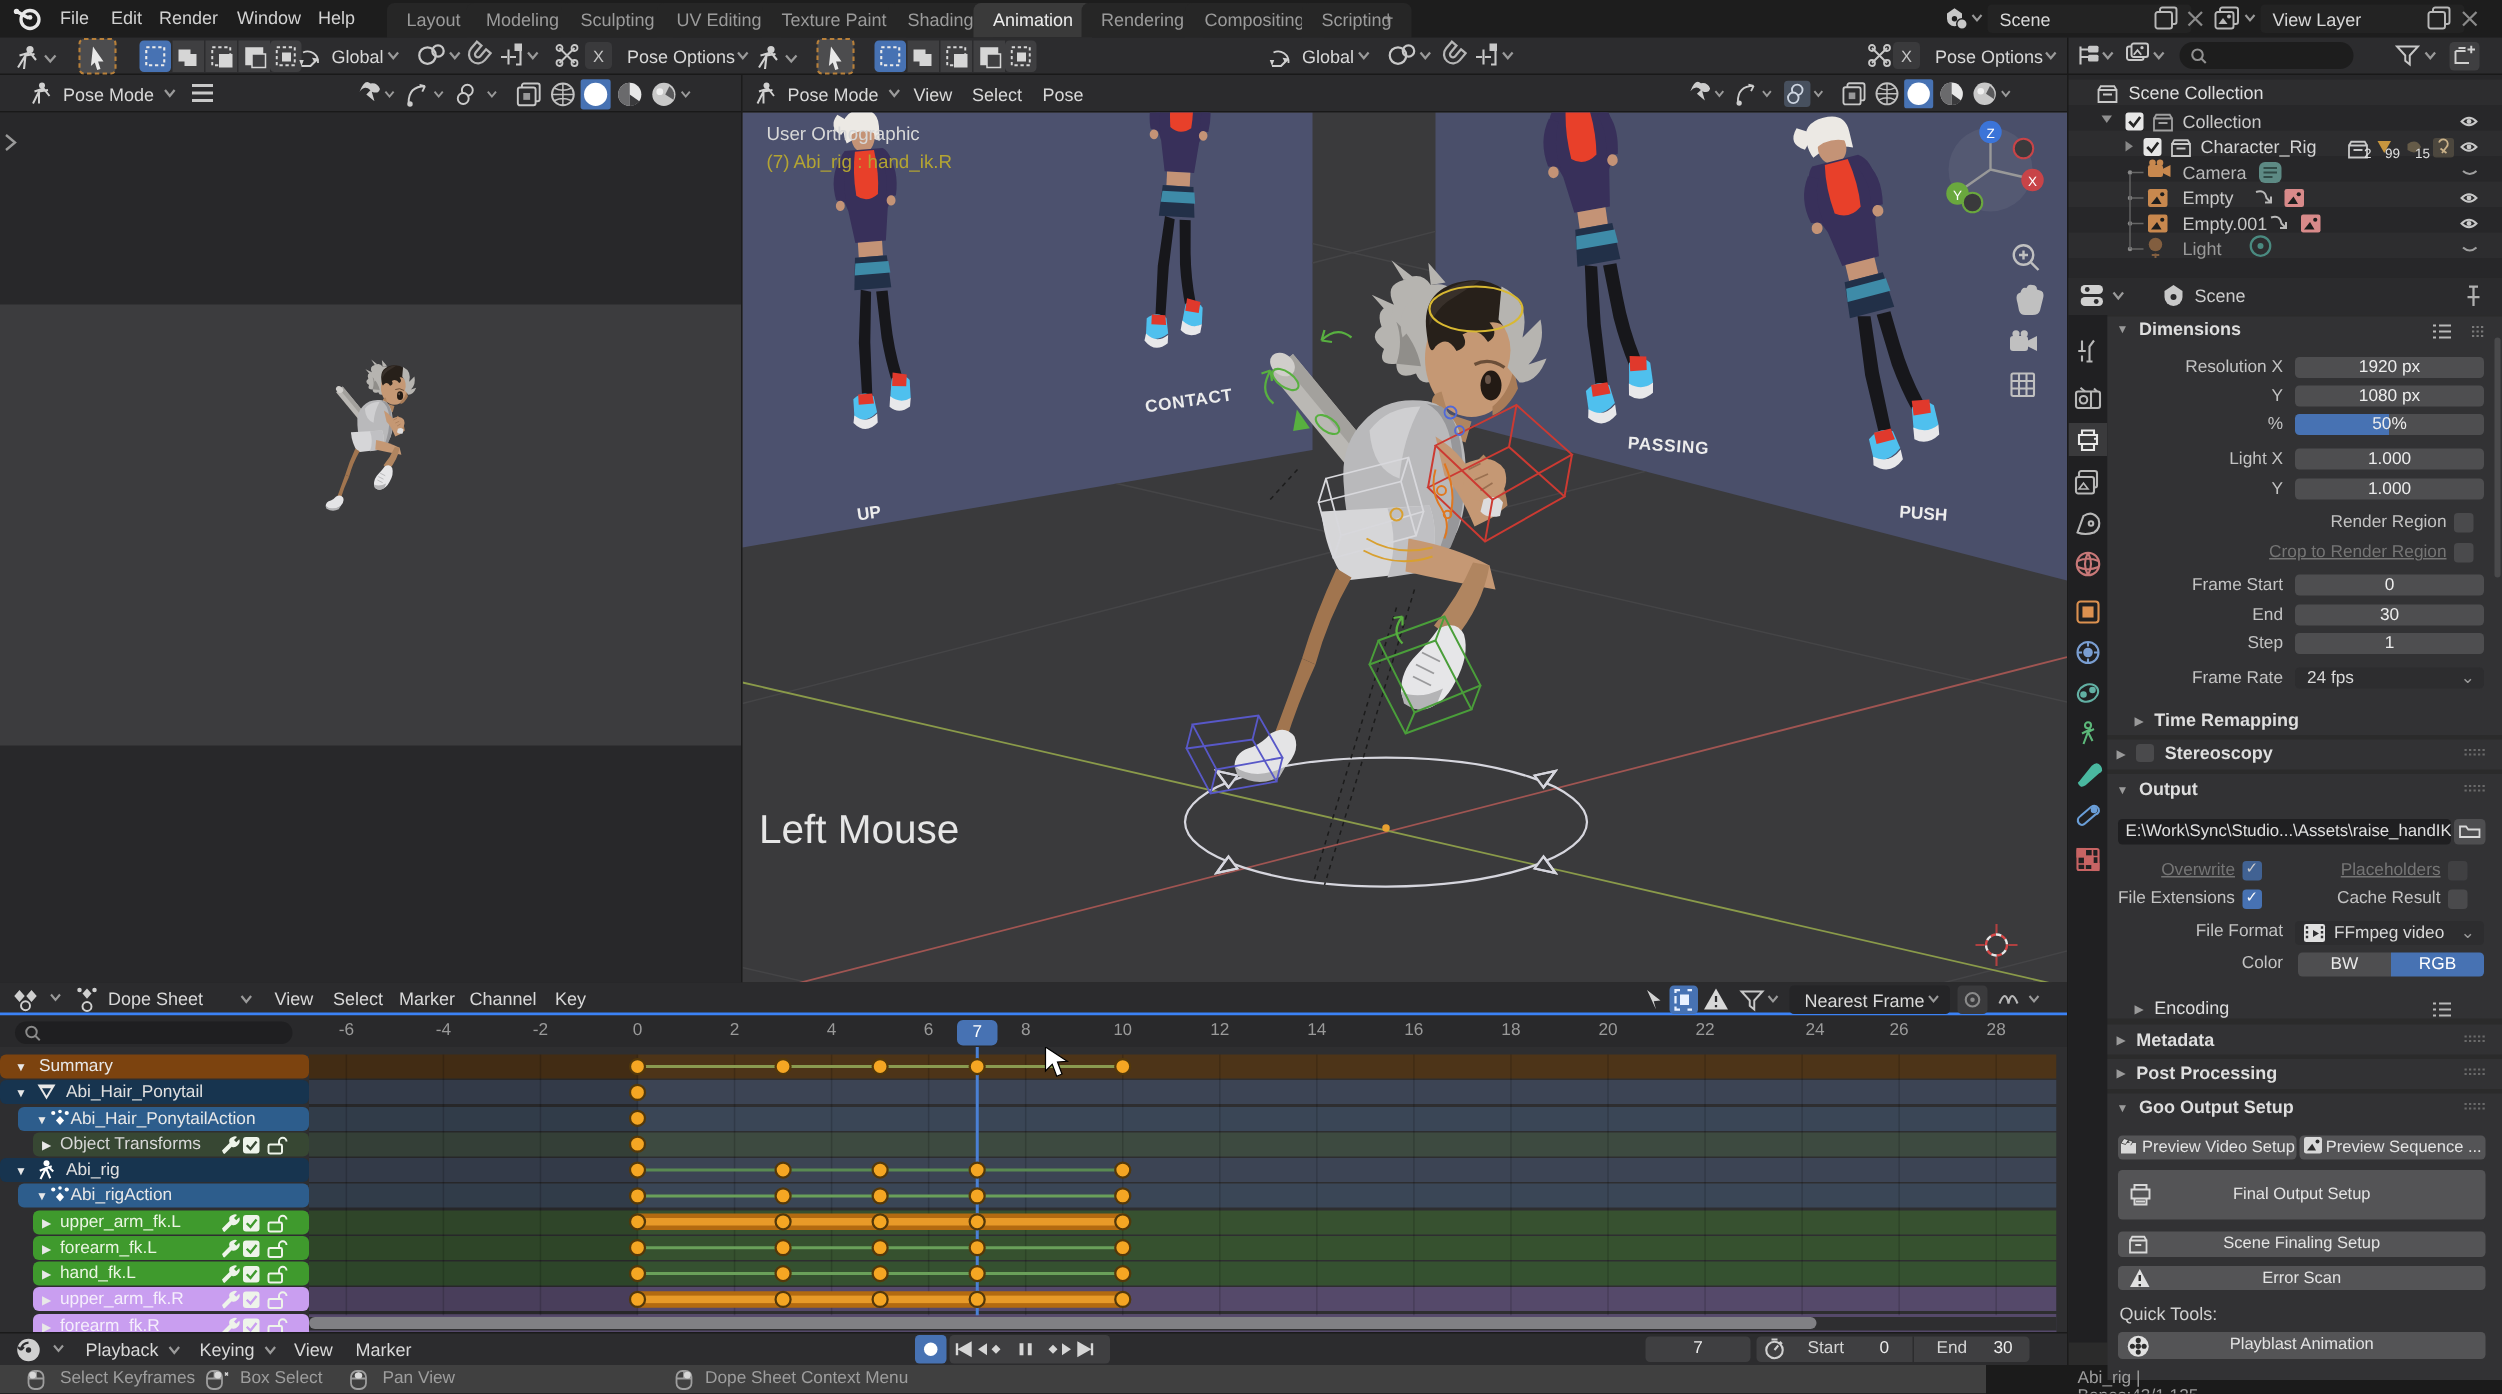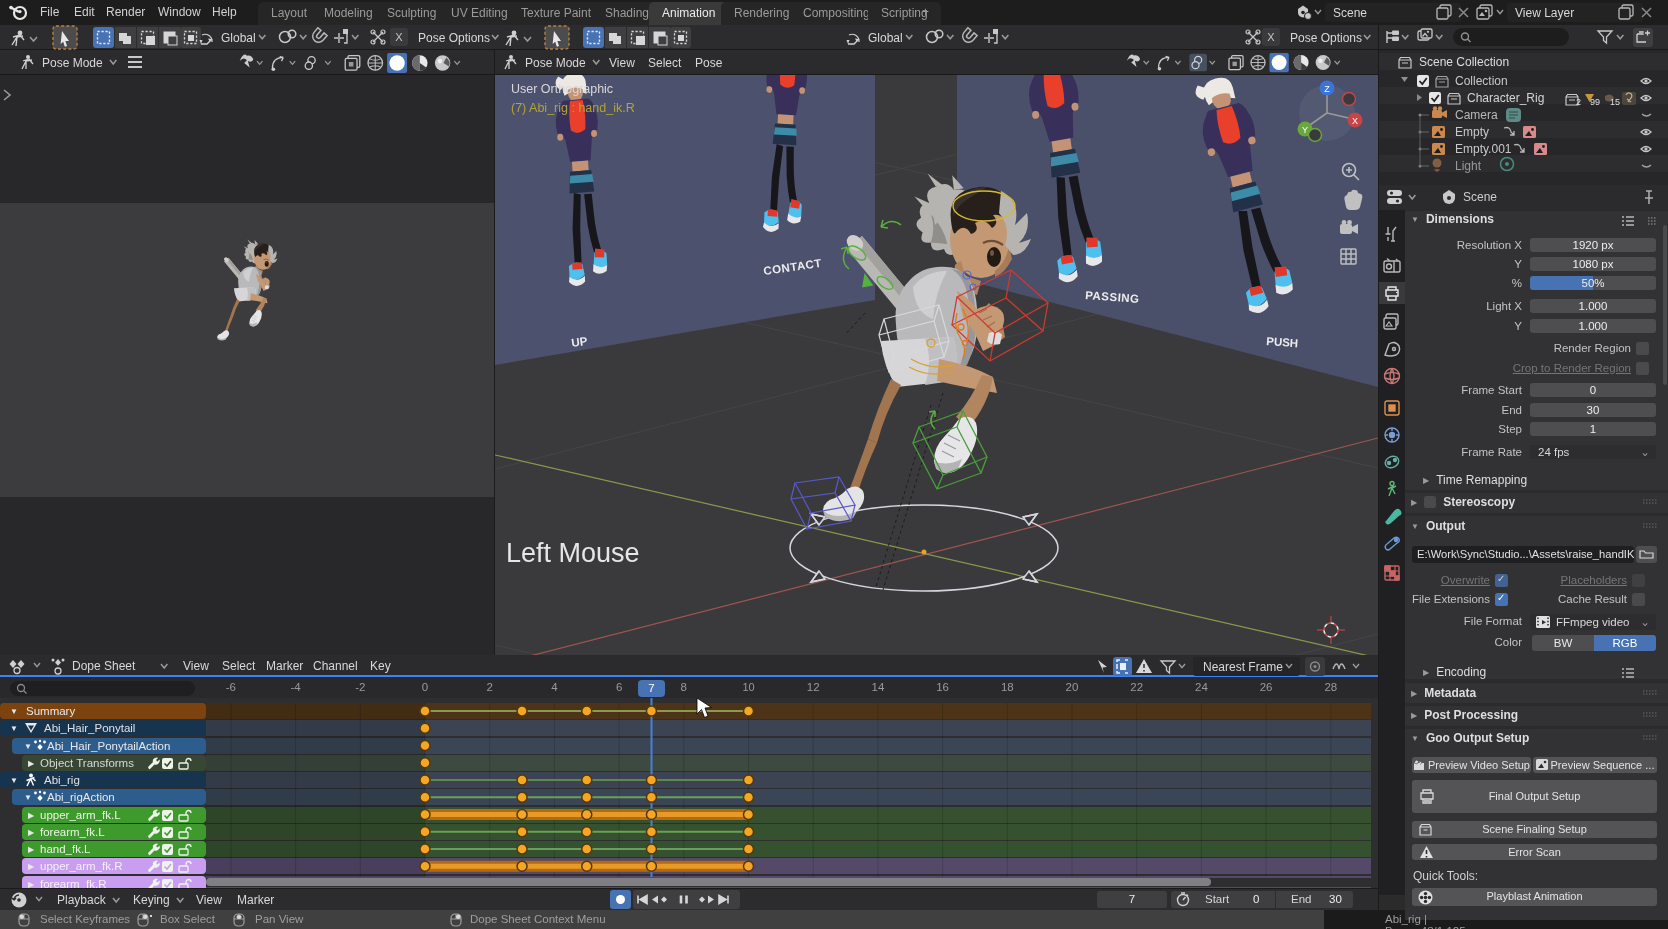--- a/index.html
+++ b/index.html
@@ -766,21 +766,21 @@
     <div class="plabel dim" style="top:152px;left:0;width:226px">Crop to Render Region</div>
         <div class="cb" style="top:152px;left:231px"></div>
     <div class="plabel" style="top:174px">Frame Start</div>
         <div class="pfield" style="top:173px">0</div>
     <div class="plabel" style="top:194px">End</div>
         <div class="pfield" style="top:193px">30</div>
     <div class="plabel" style="top:213px">Step</div>
         <div class="pfield" style="top:212px">1</div>
     <div class="plabel" style="top:236px">Frame Rate</div>
     <div class="pfield" style="top:235px;background:#2d2d2f;text-align:left;padding-left:8px;color:#d8d8d8">24 fps<span style="position:absolute;right:6px;color:#9a9a9a">⌄</span></div>
-    <div class="phead" style="top:263px;left:18px"><span class="tri">▶</span><b2 style="font-weight:normal">Time Remapping</b2></div>
+    <div class="phead" style="top:263px;left:18px"><span class="tri">▶</span><b2 style="font-weight:bold">Time Remapping</b2></div>
     <div class="panel" style="top:283px;height:20px"></div>
     <div class="phead" style="top:285px"><span class="tri">▶</span><span class="cbi"></span><b2>Stereoscopy</b2></div>
         <svg class="abs" style="left:237px;top:288px" width="16" height="8">
           <path d="M1 2 h14 M1 5 h14" stroke="#6a6a6a" stroke-width="1.2" stroke-dasharray="1.5 1.5"></path>
         </svg>
     <div class="panel" style="top:306px;height:163px"></div>
     <div class="phead" style="top:309px"><span class="tri">▼</span><b2>Output</b2></div>
         <svg class="abs" style="left:237px;top:312px" width="16" height="8">
           <path d="M1 2 h14 M1 5 h14" stroke="#6a6a6a" stroke-width="1.2" stroke-dasharray="1.5 1.5"></path>
         </svg>
@@ -924,21 +924,21 @@
           <span class="abs" style="left:539.4px;top:4px;width:30px;text-align:center;font-size:11.5px;color:#9a9a9a">4</span>
           <span class="abs" style="left:604.1px;top:4px;width:30px;text-align:center;font-size:11.5px;color:#9a9a9a">6</span>
           <span class="abs" style="left:668.8px;top:4px;width:30px;text-align:center;font-size:11.5px;color:#9a9a9a">8</span>
           <span class="abs" style="left:733.5px;top:4px;width:30px;text-align:center;font-size:11px;color:#9a9a9a">10</span>
           <span class="abs" style="left:798.2px;top:4px;width:30px;text-align:center;font-size:11.5px;color:#9a9a9a">12</span>
           <span class="abs" style="left:862.9000000000001px;top:4px;width:30px;text-align:center;font-size:11.5px;color:#9a9a9a">14</span>
           <span class="abs" style="left:927.6px;top:4px;width:30px;text-align:center;font-size:11.5px;color:#9a9a9a">16</span>
           <span class="abs" style="left:992.3000000000001px;top:4px;width:30px;text-align:center;font-size:11.5px;color:#9a9a9a">18</span>
           <span class="abs" style="left:1057px;top:4px;width:30px;text-align:center;font-size:11.5px;color:#9a9a9a">20</span>
           <span class="abs" style="left:1121.7px;top:4px;width:30px;text-align:center;font-size:11.5px;color:#9a9a9a">22</span>
-          <span class="abs" style="left:1186.4px;top:4px;width:30px;text-align:center;font-size:11.5px;color:#9a9a9a">24</span>
+          <span class="abs" style="left:1186.4px;top:4px;width:30px;text-align:right;font-size:11.5px;color:#9a9a9a">24</span>
           <span class="abs" style="left:1251.1px;top:4px;width:30px;text-align:center;font-size:11.5px;color:#9a9a9a">26</span>
           <span class="abs" style="left:1315.8000000000002px;top:4px;width:30px;text-align:center;font-size:11.5px;color:#9a9a9a">28</span>
         </div>
     <div class="abs" style="left:638px;top:3px;width:27px;height:17px;background:#4772b3;border-radius:4px;color:#fff;font-size:11.5px;text-align:center;line-height:17px">7</div>
   </div>
 
   <div id="rows">
         <div class="abs" style="left:0px;top:48px;width:206px;height:16px;background:#7c430f;border-radius:4px">
           <span class="abs" style="left:10px;top:4px;font-size:8px;color:#e8e8e8">▼</span>
           <span class="abs" style="left:26px;top:2px;font-size:11.5px;color:#e8e8e8">Summary</span>

